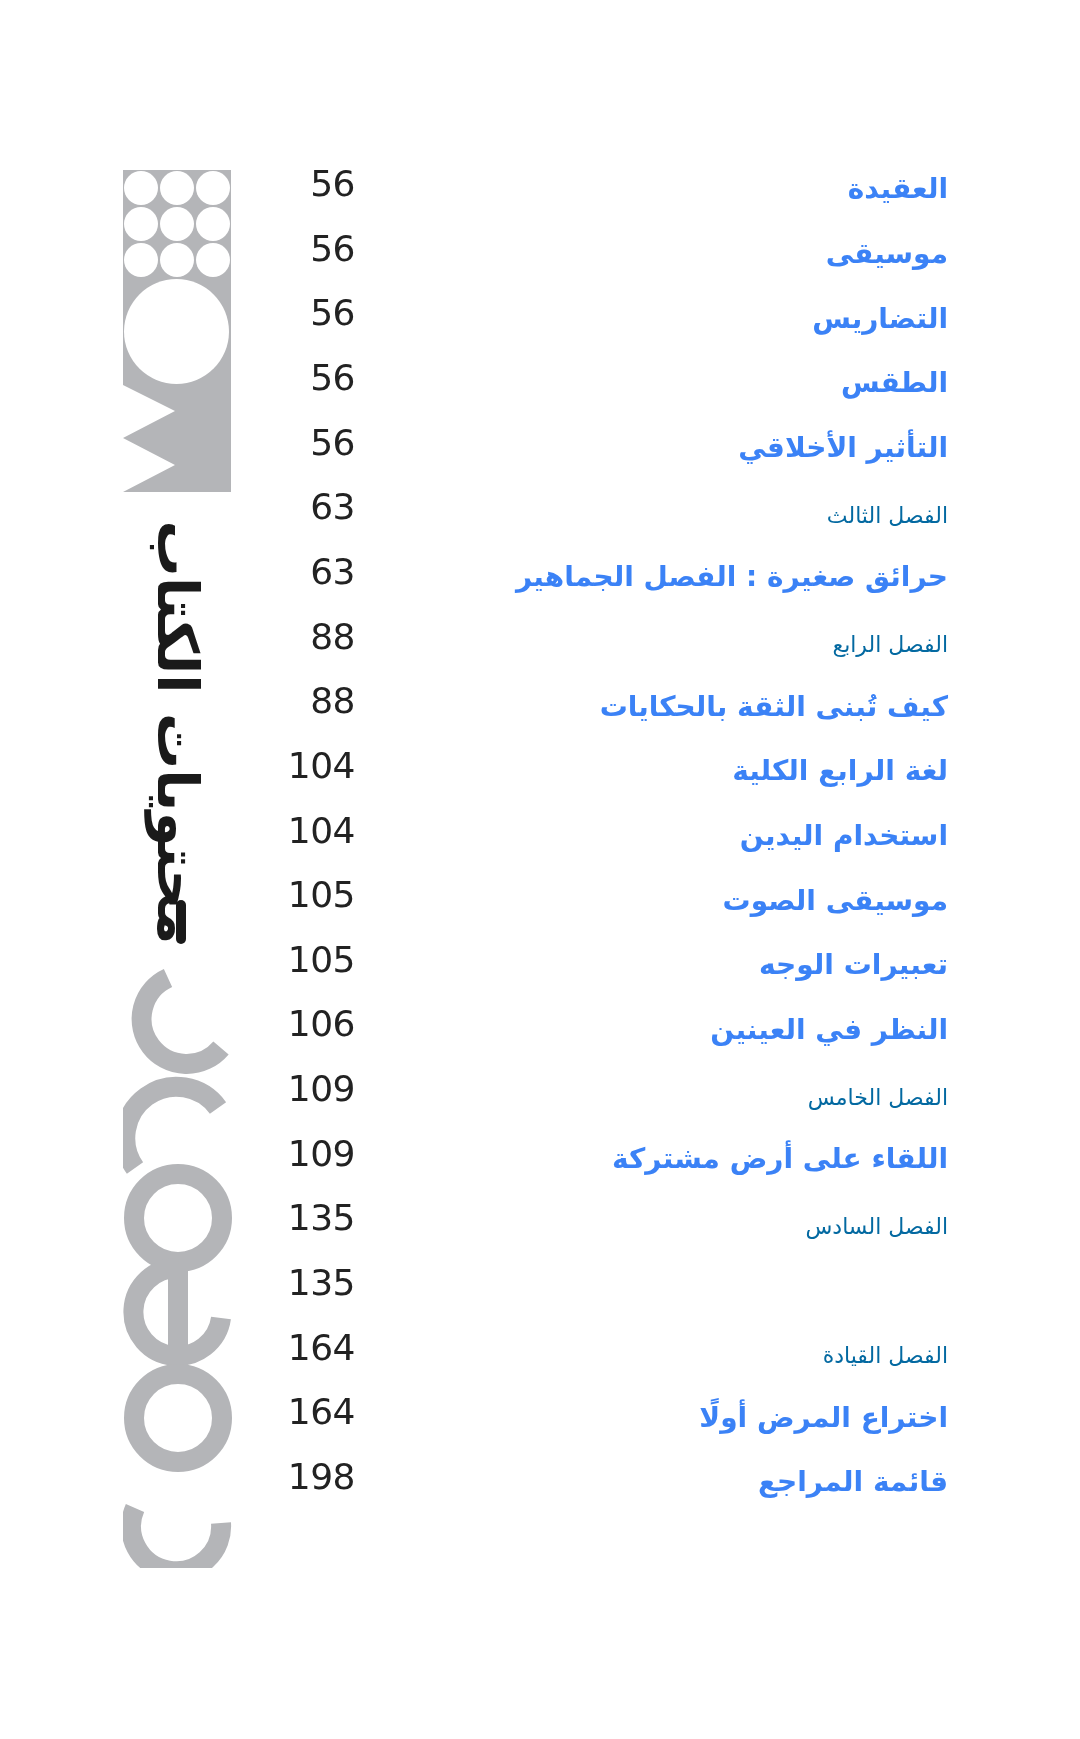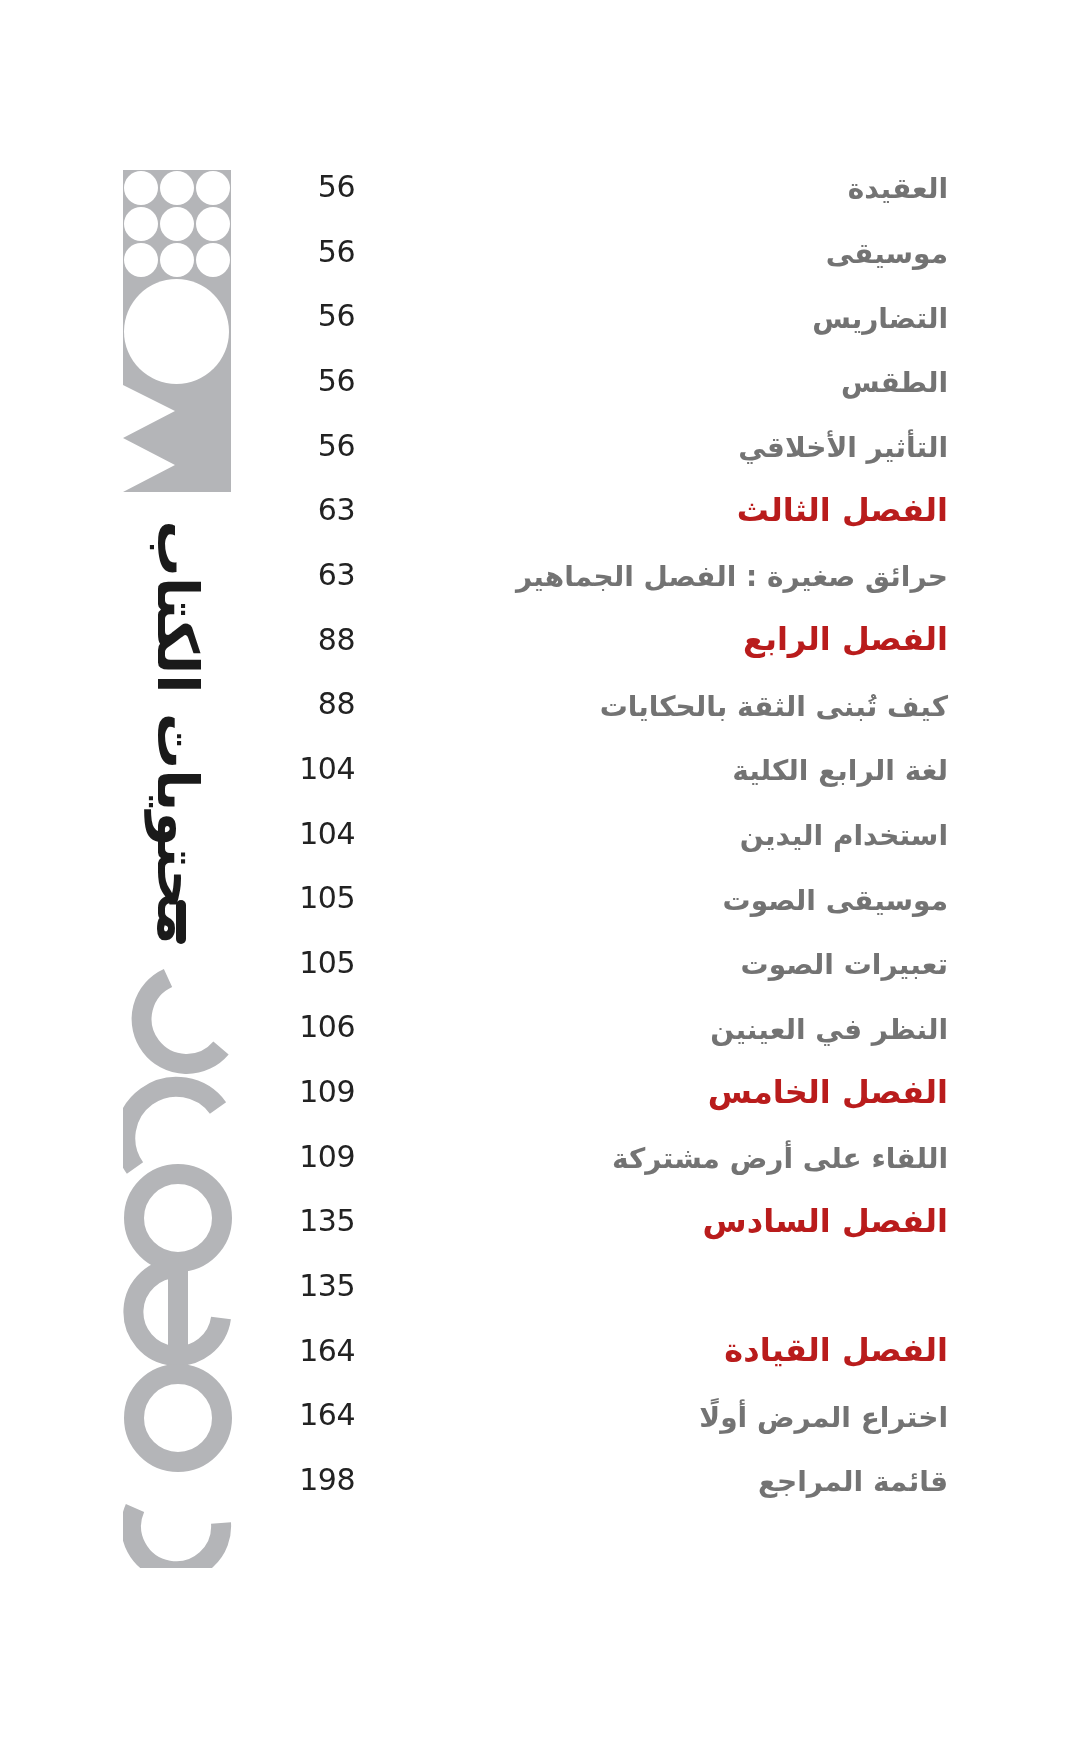--- a/index.html
+++ b/index.html
@@ -21,23 +21,23 @@
     display: block; transform: rotate(90deg); white-space: nowrap;
     font-family: "DejaVu Sans", sans-serif; font-weight: bold; font-size: 56px; color: #1a1a1a;
     direction: rtl;
   }
   .rule { position: absolute; left: 176px; top: 900px; width: 10px; height: 44px; background: #1a1a1a; border-radius: 5px; }
 
   .arcs { position: absolute; left: 123px; top: 968px; }
 
   .toc { position: absolute; left: 0; top: 0; width: 1080px; }
   .row { position: absolute; left: 0; width: 1080px; height: 50px; }
-  .pg { position: absolute; right: 725px; bottom: 0; font-family: "DejaVu Sans", sans-serif; font-size: 30px; color: #222; line-height: 1; letter-spacing: -0.5px; }
-  .ttl { position: absolute; right: 132px; bottom: -4px; direction: rtl; text-align: right; white-space: nowrap; font-family: "DejaVu Sans", sans-serif; font-size: 28px; font-weight: bold; color: #737373; line-height: 1.2; }
-  .ttl.chapter { font-size: 32px; font-weight: bold; color: #b91c1c; }
+  .pg { position: absolute; right: 725px; bottom: 0; font-family: "DejaVu Sans", sans-serif; font-size: 36px; color: #222; line-height: 1; letter-spacing: -0.5px; }
+  .ttl { position: absolute; right: 132px; bottom: -4px; direction: rtl; text-align: right; white-space: nowrap; font-family: "DejaVu Sans", sans-serif; font-size: 28px; font-weight: bold; color: #3b82f6; line-height: 1.2; }
+  .ttl.chapter { font-size: 22px; font-weight: normal; color: #0369a1; }
 </style>
 </head>
 <body>
 
 <div class="deco">
   <div class="deco-block grid9">
     <span></span>
       <span></span>
       <span></span>
     <span></span>
@@ -117,21 +117,21 @@
     </div>
     <div class="row" style="top: 798.5px;">
       <span class="ttl">استخدام اليدين</span>
       <span class="pg">104</span>
     </div>
     <div class="row" style="top: 863.15px;">
       <span class="ttl">موسيقى الصوت</span>
       <span class="pg">105</span>
     </div>
     <div class="row" style="top: 927.8px;">
-      <span class="ttl">تعبيرات الصوت</span>
+      <span class="ttl">تعبيرات الوجه</span>
       <span class="pg">105</span>
     </div>
     <div class="row" style="top: 992.45px;">
       <span class="ttl">النظر في العينين</span>
       <span class="pg">106</span>
     </div>
     <div class="row" style="top: 1057.1px;">
       <span class="ttl chapter">الفصل الخامس</span>
       <span class="pg">109</span>
     </div>

